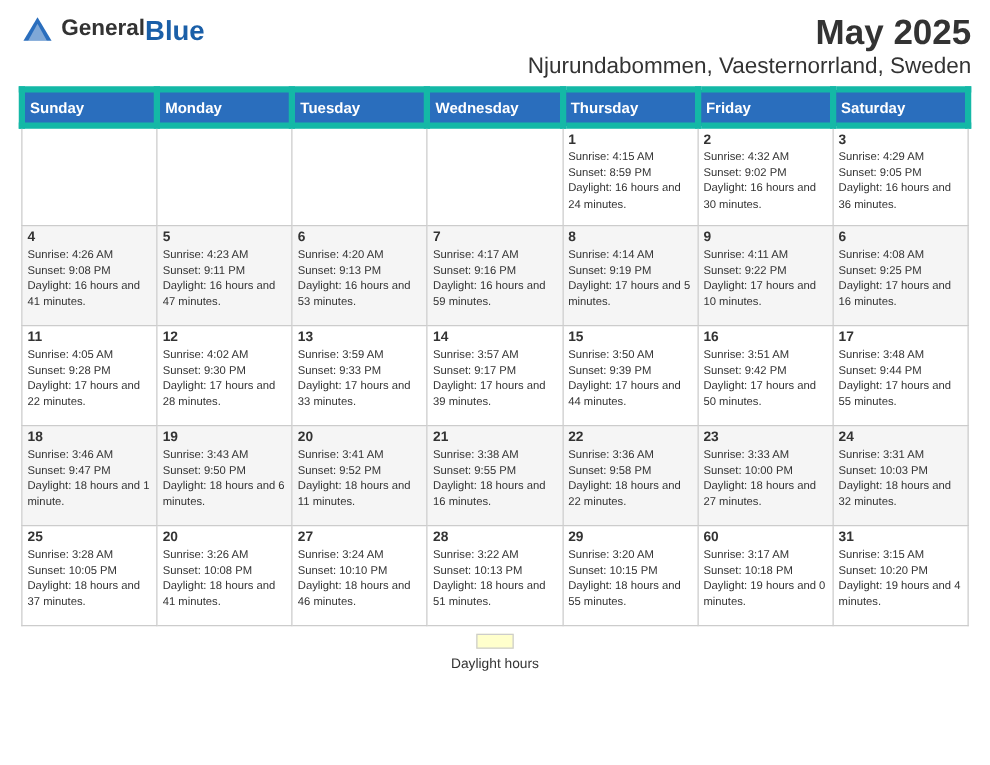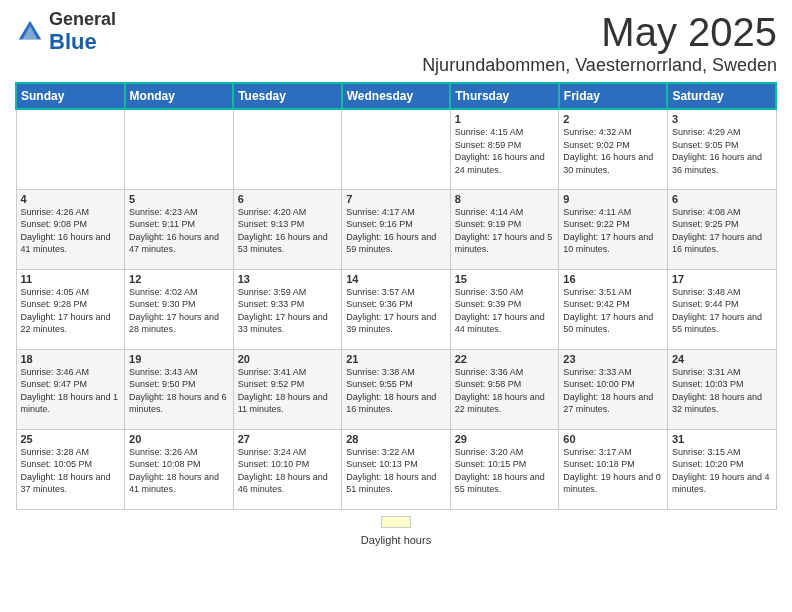--- a/index.html
+++ b/index.html
@@ -21,62 +21,61 @@
       align-items: flex-start;
       margin-bottom: 6px;
     }
     .logo {
       display: flex;
       align-items: center;
       gap: 4px;
     }
     .logo-text {
       display: flex;
-      flex-direction: column;
       line-height: 1.1;
     }
     .logo-general {
       font-size: 18px;
       font-weight: bold;
       color: #333;
     }
     .logo-blue {
       font-size: 22px;
       font-weight: bold;
       color: #1a5fa8;
     }
     .logo-icon {
       width: 30px;
       height: 30px;
     }
     .title-block {
       text-align: right;
     }
     .calendar-title {
-      font-size: 40px;
-      font-weight: normal;
+      font-size: 28px;
+      font-weight: bold;
       color: #333;
     }
     .calendar-subtitle {
       font-size: 18px;
       color: #333;
     }
     table {
       width: 100%;
       border-collapse: collapse;
       table-layout: fixed;
     }
     thead tr th {
       background-color: #2a6ebd;
       color: #fff;
       font-size: 12px;
       font-weight: bold;
       padding: 5px 4px;
       text-align: left;
-      border: 2px solid #14b8a6;
+      border: 5px solid #14b8a6;
     }
     tbody tr td {
       vertical-align: top;
       border: 1px solid #ccc;
       padding: 3px 4px;
       height: 80px;
       font-size: 9.5px;
       color: #333;
       background: #fff;
     }
@@ -247,21 +246,21 @@
           <td>
             <span class="day-num">13</span>
             <div class="day-info">Sunrise: 3:59 AM
 Sunset: 9:33 PM
 Daylight: 17 hours
 and 33 minutes.</div>
           </td>
           <td>
             <span class="day-num">14</span>
             <div class="day-info">Sunrise: 3:57 AM
-Sunset: 9:36 PM
+Sunset: 9:17 PM
 Daylight: 17 hours
 and 39 minutes.</div>
           </td>
           <td>
             <span class="day-num">15</span>
             <div class="day-info">Sunrise: 3:50 AM
 Sunset: 9:39 PM
 Daylight: 17 hours
 and 44 minutes.</div>
           </td>

